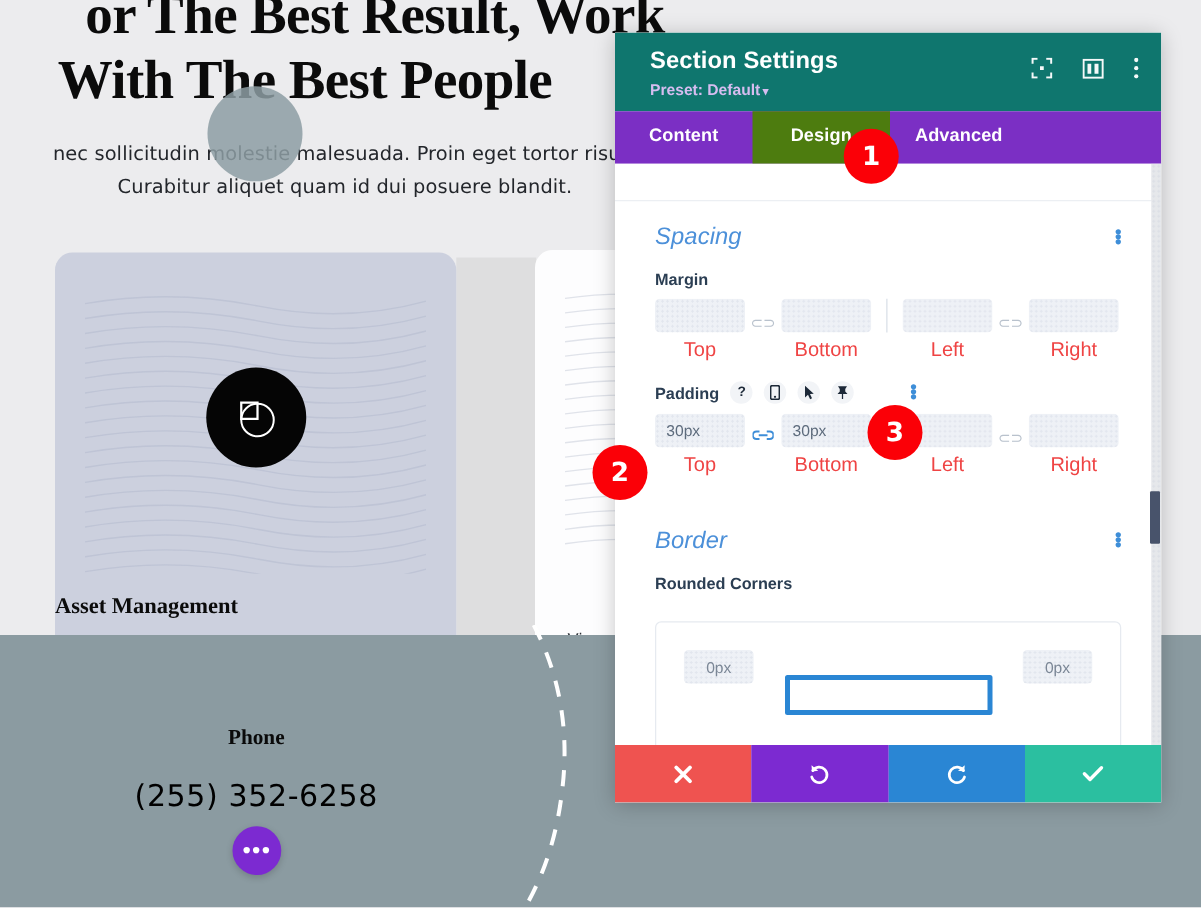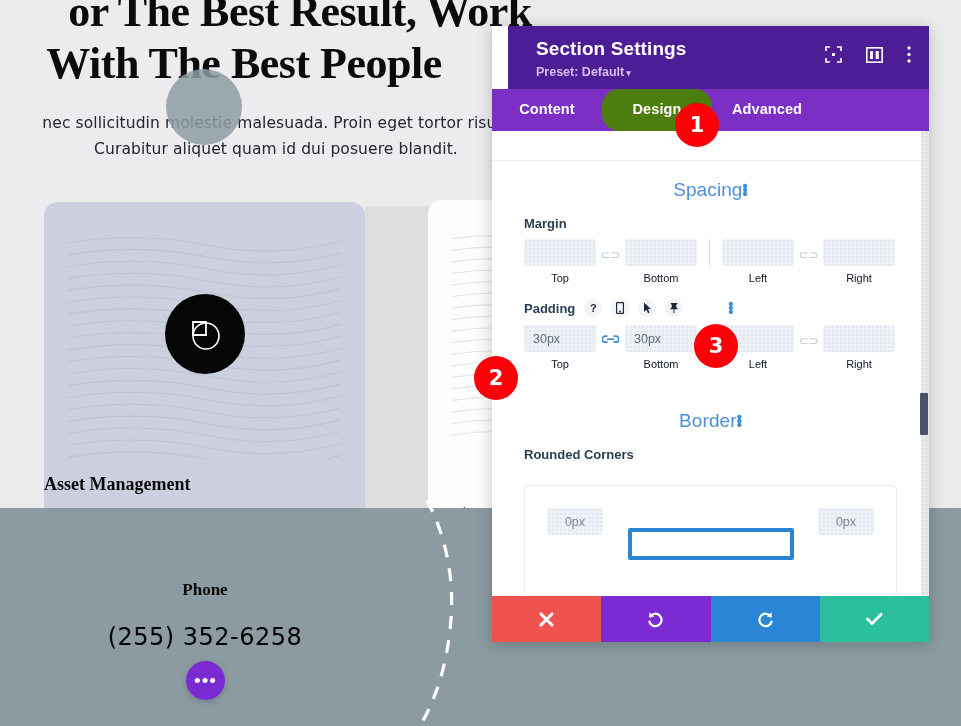--- a/index.html
+++ b/index.html
@@ -93,47 +93,48 @@
 
   
   #panel {
     position:absolute; left:492px; top:26px;
     width:437px; height:616px;
     background:#fff;
     box-shadow:0 2px 16px rgba(0,0,0,.22);
     display:flex; flex-direction:column;
     overflow:hidden;
   }
-  .panel-header { background:#4c1d95; padding:12px 20px 10px 28px; position:relative;margin-left:16px; }
+  .panel-header { background:#0f766e; padding:12px 20px 10px 28px; position:relative; }
   .panel-title { color:#fff; font-size:19px; font-weight:700; letter-spacing:.1px; }
   .panel-preset {
     color:#d6bdf0; font-size:12.5px; font-weight:700; margin-top:5px;
   }
   .panel-preset .caret { font-size:9px; margin-left:2px; }
   .header-icons {
     position:absolute; right:18px; top:20px; display:flex; align-items:center; gap:24px;
   }
   .hicon { color:#fff; opacity:.96; cursor:pointer; display:flex; }
 
   .tabs { display:flex; background:#7b2fc4; position:relative; }
   .tab {
     padding:12px 0 14px; font-size:14.5px; font-weight:700; color:#fff;
-    text-align:center; cursor:pointer; letter-spacing:.1px;border-radius:17px;
+    text-align:center; cursor:pointer; letter-spacing:.1px;
   }
   .tab-content { width:110px; }
   .tab-design  { width:110px; background:#4d7c0f; }
   .tab-advanced{ width:110px; }
 
   .panel-body { flex:1; position:relative; overflow:hidden; background:#fff; }
   .divider-top { height:30px; border-bottom:1px solid #eceff3; }
 
   .section { padding:0 32px; }
   .section-head {
-    display:flex; align-items:center; justify-content:center;
+    display:flex; align-items:center; justify-content:space-between;
     padding-top:18px;
+    font-style:italic;
   }
   .section-title { color:#4c90d9; font-size:19px; font-weight:400; letter-spacing:.1px; }
   .kebab { color:#3e8ed8; letter-spacing:0; line-height:4px; font-size:15px; cursor:pointer; font-weight:700; }
   .kebab span { display:block; }
 
   .field-label {
     font-size:13px; font-weight:700; color:#2b3e53; margin-top:15px;
     display:flex; align-items:center; gap:9px;
   }
   .mini-ico {
@@ -147,21 +148,21 @@
   .quad-cell { width:72px; }
   .quad-input {
     height:27px; border-radius:4px;
     background:#eef1f6;
     background-image:radial-gradient(#e2e6ee 1px, transparent 1px);
     background-size:4px 4px;
     display:flex; align-items:center; padding-left:9px;
     font-size:12.5px; color:#5d6b7c; cursor:text;
   }
   .quad-cap {
-    text-align:center; font-size:11px; color:#0f172a; margin-top:6px; font-weight:400;
+    text-align:center; font-size:16px; color:#ef4444; margin-top:6px; font-weight:400;
   }
   .link-ico {
     width:29px; text-align:center; font-size:12px; color:#b9c2cd; margin-top:-14px; cursor:pointer;
   }
   .link-ico.active { color:#3e8ed8; }
   .vsep { width:1px; height:27px; background:#d9dfe7; margin:0 12px; }
 
   .rc-box {
     margin-top:23px; border:1px solid #e6eaf0; border-radius:5px;
     height:112px; position:relative;

